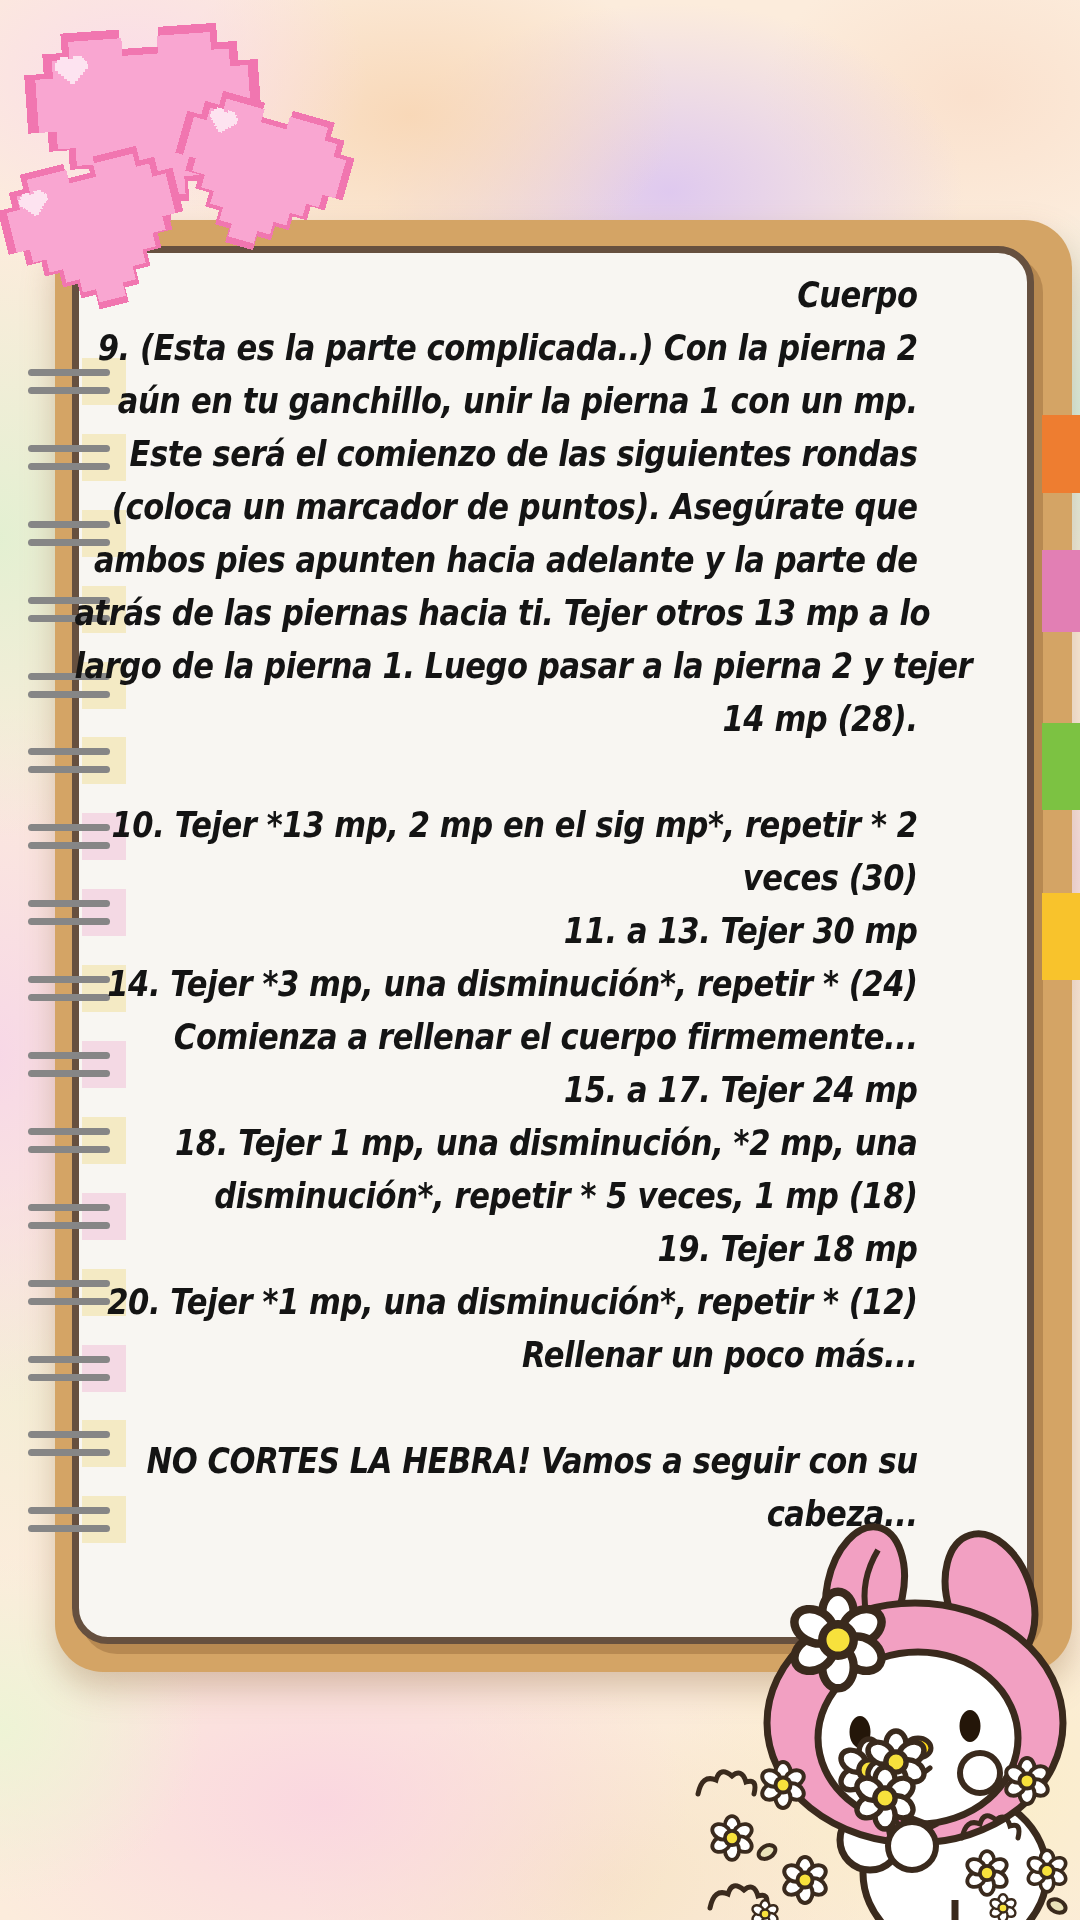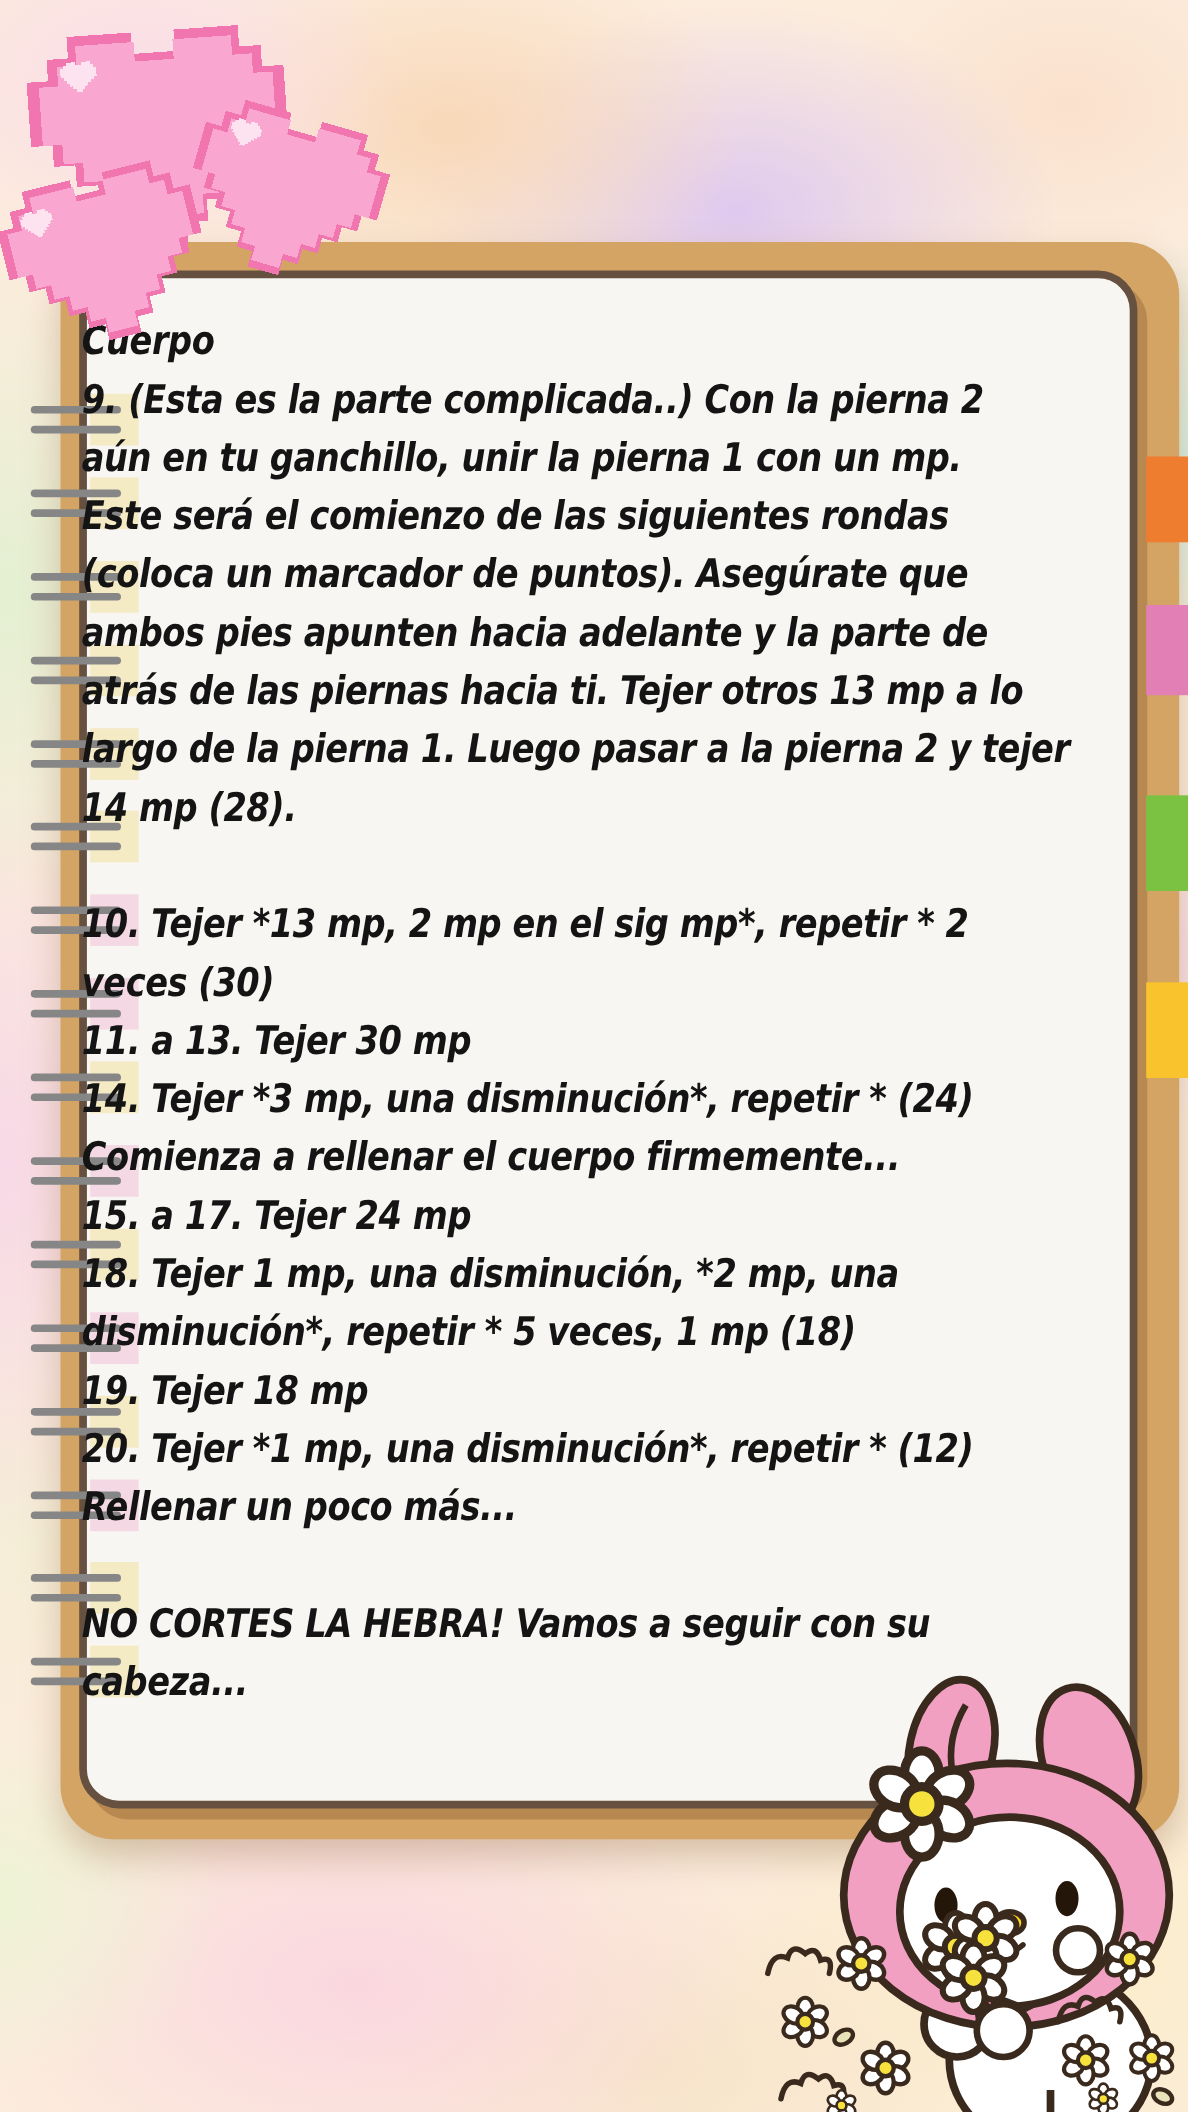--- a/index.html
+++ b/index.html
@@ -46,21 +46,21 @@
   .tab-green {top:723px;height:87px;background:#7cc242;}
   .tab-yellow{top:893px;height:87px;background:#f8c32c;}
   
   .spiral{position:absolute;left:0;width:130px;height:26px;z-index:4;}
   .tape{position:absolute;left:82px;top:-11px;width:44px;height:47px;}
   .tape-c{background:rgba(243,232,192,.92);}
   .tape-p{background:rgba(243,214,227,.92);}
   .bar{position:absolute;left:28px;width:82px;height:7px;border-radius:5px;background:#868686;}
   .b1{top:0;} .b2{top:18px;}
   
-  .note-text{position:absolute;left:0;top:284px;width:992px;z-index:6;text-align:left;}
+  .note-text{position:absolute;left:0;top:268px;width:992px;z-index:6;text-align:right;}
   .tline{
     height:53px;line-height:53px;
     font-family:"DejaVu Sans",sans-serif;font-weight:700;font-style:italic;
     font-size:36px;letter-spacing:-.5px;color:#141414;
     transform:scaleX(.85);transform-origin:50% 50%;
     white-space:nowrap;
   }
   .hearts{position:absolute;left:0;top:12px;z-index:8;}
   .melody{position:absolute;left:560px;top:1508px;z-index:7;}
 </style>

